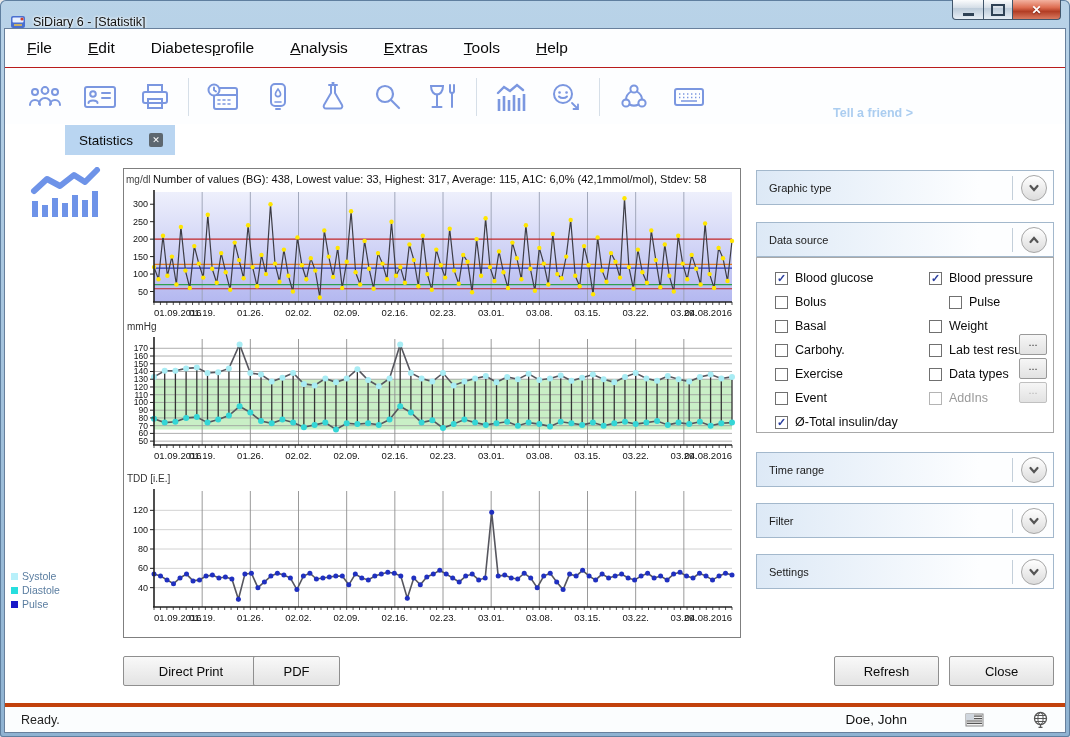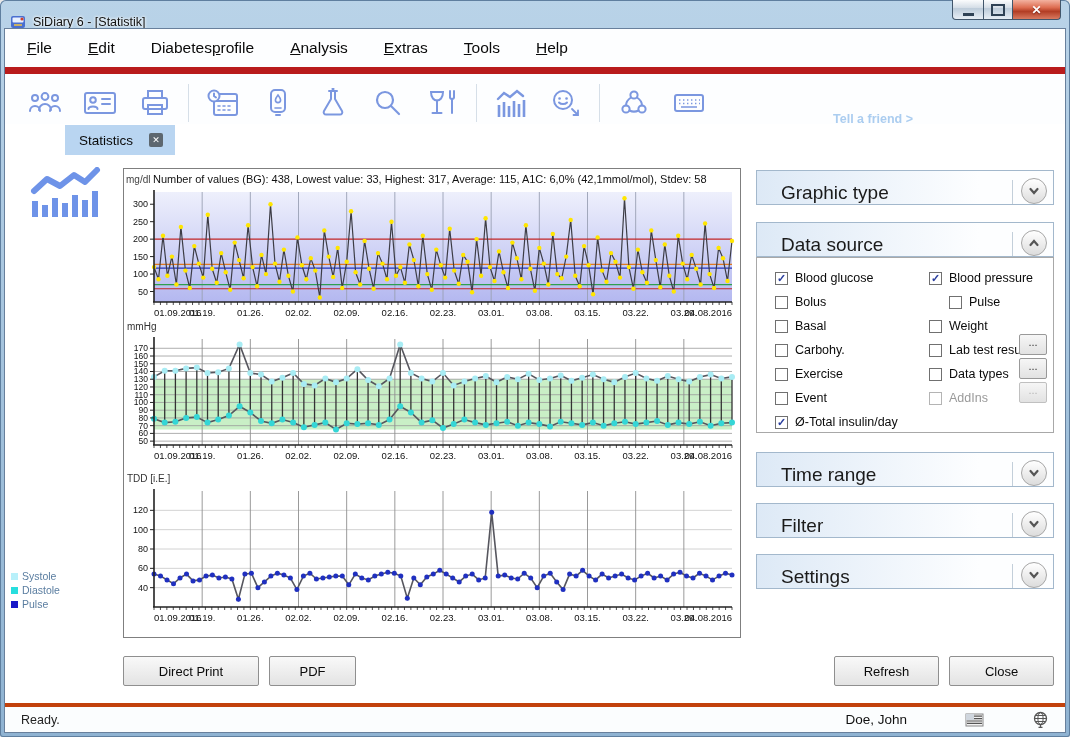--- a/index.html
+++ b/index.html
@@ -10,38 +10,38 @@
   .cap{height:19px;border:1px solid #41566b;border-top:none;background:linear-gradient(#fbfcfd,#d5dee7 40%,#bdccda 45%,#e7eef5);display:flex;align-items:center;justify-content:center;cursor:pointer;}
   .cap.min{width:30px;border-radius:0 0 0 4px;}
   .cap.max{width:28px;border-left:none;border-right:none;}
   .cap.close{width:47px;border-radius:0 0 4px 0;background:linear-gradient(#f3b2a0,#dd6c50 40%,#b23d24 60%,#d97a60);}
   .min-glyph{width:11px;height:3px;background:#2f4255;margin-top:9px;}
   .max-glyph{width:10px;height:8px;border:2px solid #2f4255;background:transparent;}
   .close-glyph{color:#fff;font-size:12px;font-weight:bold;text-shadow:0 1px 1px #7a2012;}
   .app{position:absolute;left:4px;right:4px;top:28px;bottom:4px;background:#fff;border:1px solid #68809c;}
   .menubar{position:absolute;left:0;right:0;top:0;height:38px;display:flex;align-items:center;padding-left:22px;gap:36px;font-size:15.5px;color:#0a0a0a;background:#fdfeff;}
   .menu-item{cursor:pointer;white-space:nowrap;}
-  .toolbar{position:absolute;left:0;right:0;top:38px;height:57px;display:flex;align-items:center;padding-left:12px;border-top:7px solid #b91c1c;background:#fdfeff;}
+  .toolbar{position:absolute;left:0;right:0;top:38px;height:57px;display:flex;align-items:center;padding-left:12px;border-top:1px solid #b91c1c;background:#fdfeff;}
   .tbtn{width:55px;height:44px;display:flex;align-items:center;justify-content:center;cursor:pointer;}
   .tsep{width:1px;height:38px;background:#d6dfe8;margin:0 6px;}
   .tellafriend{position:absolute;right:152px;bottom:5px;color:#abcdf0;font-weight:bold;font-size:12.5px;cursor:pointer;}
   .tabstrip{position:absolute;left:0;right:0;top:95px;height:31px;background:#fff;display:flex;align-items:flex-end;padding-left:12px;}
   .tab{height:30px;background:#b9d5f1;display:flex;align-items:center;padding:0 12px 0 14px;gap:16px;font-size:13.5px;color:#0a0a0a;cursor:pointer;margin-left:48px;}
   .tabclose{width:14px;height:14px;background:#5d676f;border-radius:2px;color:#fff;font-size:9px;line-height:14px;text-align:center;cursor:pointer;}
   .content{position:absolute;left:0;right:0;top:126px;bottom:29px;background:#fff;}
   .bigicon{position:absolute;left:24px;top:12px;}
   .chartpanel{position:absolute;left:118px;top:13px;width:618px;height:470px;border:1px solid #7f7f7f;background:#fff;padding:2px 2px 0 2px;box-sizing:border-box;}
   .chart-h1{display:flex;align-items:center;height:16px;}
   .unitlab{font-size:10px;color:#333;height:13px;padding-left:1px;}
   .chartpanel svg{display:block;}
   svg text{font-family:"Liberation Sans",sans-serif;}
   .legend{position:absolute;left:6px;top:415px;display:flex;flex-direction:column;gap:2px;}
   .legrow{display:flex;align-items:center;gap:4px;font-size:10.5px;color:#5a7da0;}
   .legsw{width:7px;height:7px;display:inline-block;}
-  .sect{position:absolute;left:751px;width:298px;height:35px;border:1px solid #a3b8cc;background:linear-gradient(90deg,#dde9f6,#fdfeff 75%);display:flex;align-items:flex-end;padding:0 6px 0 24px;font-size:19px;color:#1a1a1a;box-sizing:border-box;}
+  .sect{position:absolute;left:751px;width:298px;height:35px;border:1px solid #a3b8cc;background:linear-gradient(90deg,#dde9f6,#fdfeff 75%);display:flex;align-items:center;padding:0 6px 0 12px;font-size:11px;color:#1a1a1a;box-sizing:border-box;}
   .sect .sp{flex:1;}
   .vsep{width:1px;height:24px;background:#c3cfda;margin-right:8px;}
   .chev{width:24px;height:24px;border-radius:50%;border:1px solid #a6a6a6;background:linear-gradient(#ffffff,#dcdcdc);display:flex;align-items:center;justify-content:center;cursor:pointer;}
   .dsbox{position:absolute;left:751px;top:102px;width:298px;height:176px;border:1px solid #a8a8a8;background:#fff;box-sizing:border-box;}
   .dscol{position:absolute;top:8px;display:flex;flex-direction:column;}
   .dsrow{height:24px;display:flex;align-items:center;gap:7px;font-size:12.5px;color:#0a0a0a;}
   .cb{width:13px;height:13px;border:1px solid #707070;background:#fff;box-sizing:border-box;display:flex;align-items:center;justify-content:center;font-size:11px;font-weight:bold;color:#2b3f9e;line-height:11px;cursor:pointer;}
   .cb.dis{border-color:#b4b4b4;}
   .dsrow.dis{color:#9a9a9a;}
   .morebtn{position:absolute;right:6px;width:26px;height:19px;border:1px solid #999;background:linear-gradient(#f6f6f6,#e2e2e2);font-size:11px;text-align:center;line-height:15px;color:#333;cursor:pointer;border-radius:2px;}
@@ -1173,21 +1173,21 @@
           <span class="sp"></span>
         <div class="vsep"></div>
         <div class="chev">
             <svg width="14" height="14" viewBox="0 0 14 14">
               <polyline points="3.5,5 7,9 10.5,5" fill="none" stroke="#555" stroke-width="2.2" stroke-linecap="round"></polyline>
             </svg>
           </div>
       </div>
 
       <div class="btn" style="left:118px;top:501px;width:136px;">Direct Print</div>
-      <div class="btn" style="left:264px;top:501px;width:87px;">PDF</div>
+      <div class="btn" style="left:248px;top:501px;width:87px;">PDF</div>
       <div class="btn" style="left:829px;top:501px;width:105px;">Refresh</div>
       <div class="btn" style="left:944px;top:501px;width:105px;">Close</div>
     </div>
 
     <div class="statusbar">
       <span class="status-text">Ready.</span>
       <span class="sb-sp"></span>
       <span class="user">Doe, John</span>
       <svg class="sbicon" width="19" height="14" viewBox="0 0 19 14">
         <rect x="1" y="1" width="17" height="12" fill="#f2f2f2" stroke="#888" stroke-width="1"></rect>

